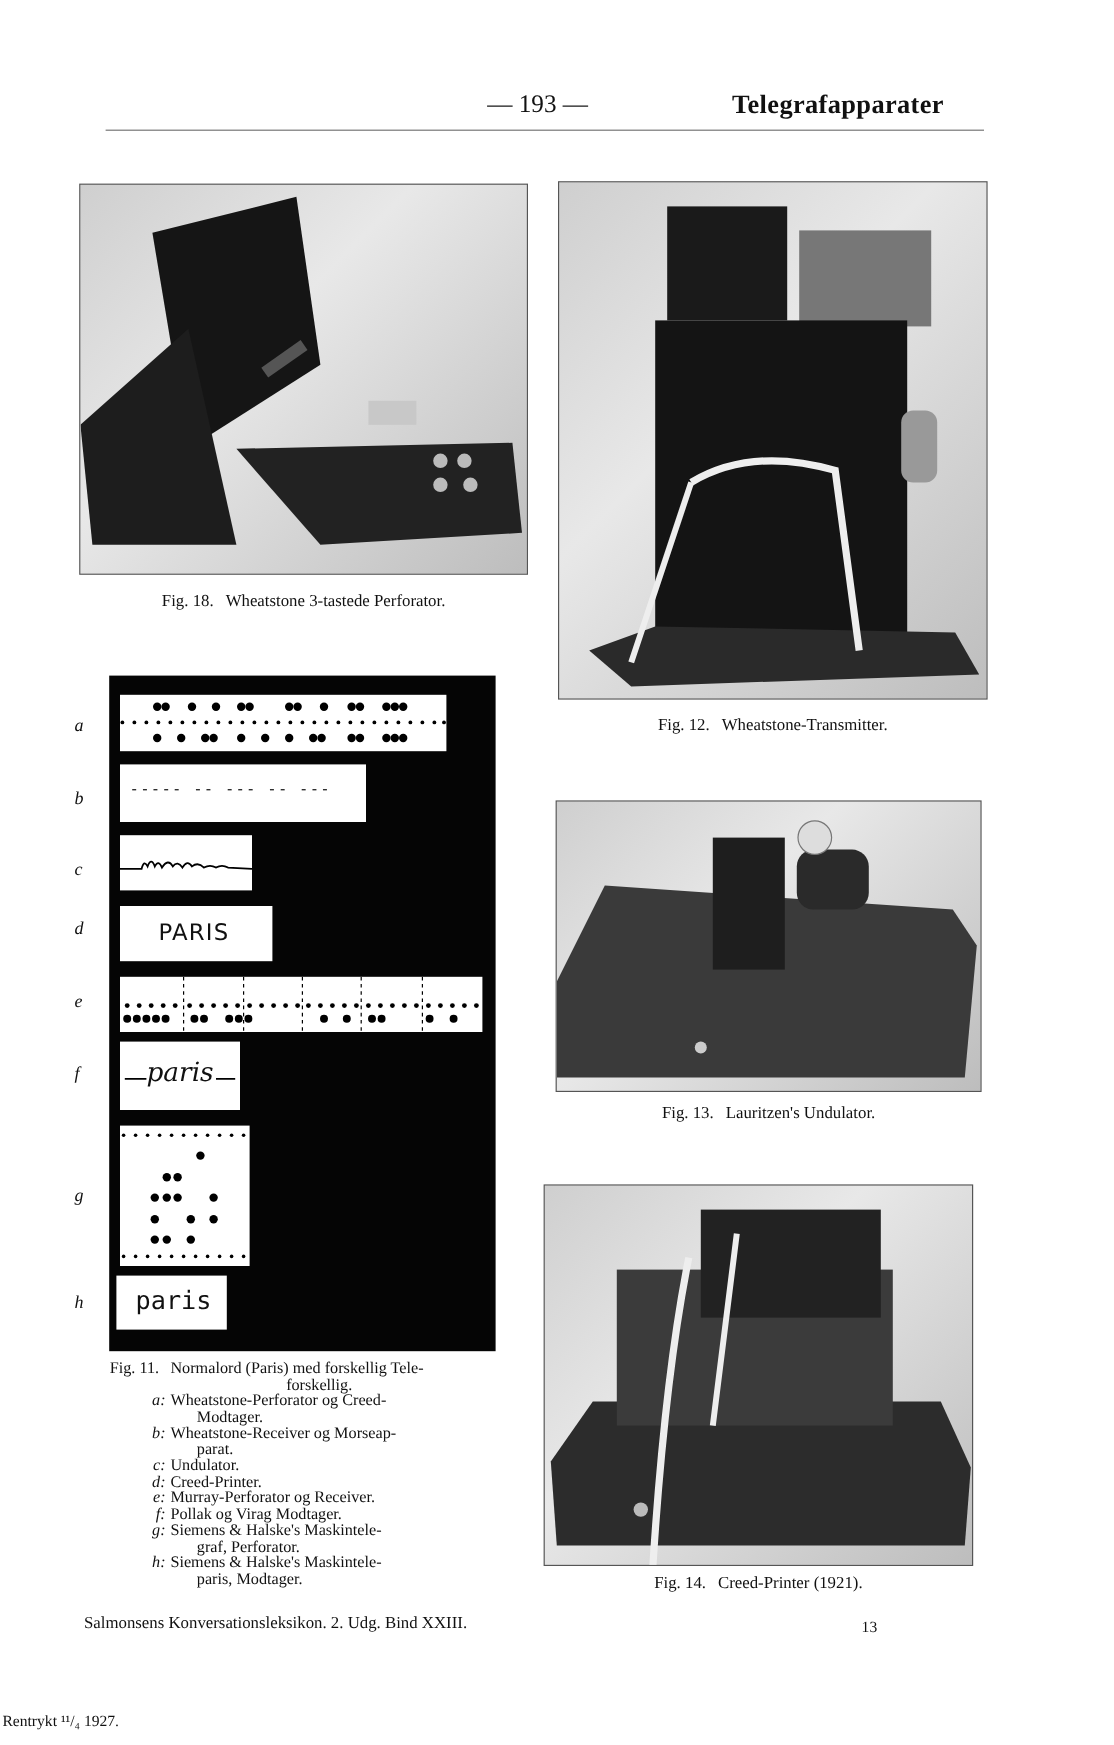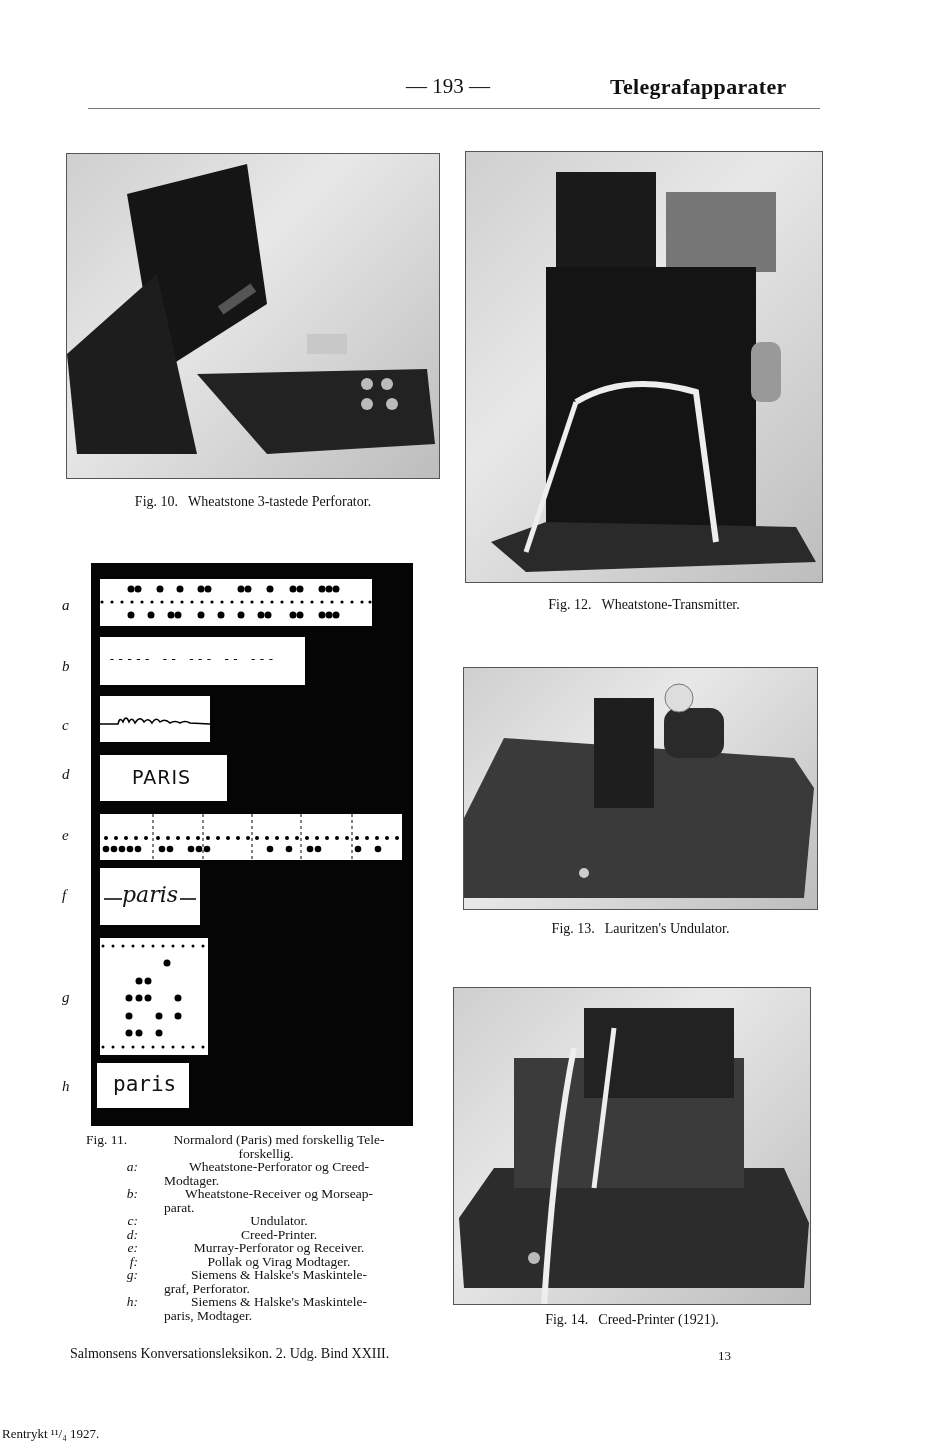--- a/index.html
+++ b/index.html
@@ -13,21 +13,21 @@
            background:linear-gradient(135deg,#cfcfcf 0%,#e8e8e8 40%,#bdbdbd 100%); overflow:hidden; }
   .caption { font-size:14px; text-align:center; }
   .fig-num { margin-right:10px; }
   .panel { left:91px; top:563px; width:322px; height:563px; background:#050505; }
   .strip { position:absolute; background:#fff; }
   .rowlabel { position:absolute; left:62px; font-style:italic; font-size:15px; }
   .legend { left:86px; top:1133px; width:330px; font-size:13.5px; line-height:13.5px; }
   .legend .ttl { display:flex; }
   .legend .item { display:flex; }
   .legend .key { width:52px; text-align:right; font-style:italic; padding-right:4px; flex:none; }
-  .legend .txt { flex:1;text-align:center; }
+  .legend .txt { flex:1; }
   .footer-left { left:70px; top:1346px; font-size:14px; }
   .footer-right { left:718px; top:1348px; font-size:13px; }
   .reprint { left:2px; top:1426px; font-size:13px; }
   .mono { font-family:"DejaVu Sans Mono","Liberation Mono",monospace; }
 </style>
 </head>
 <body>
 
 <div class="abs header-page">— 193 —</div>
 <div class="abs header-title">Telegrafapparater</div>
@@ -40,21 +40,21 @@
     <polygon points="130,220 360,215 368,290 200,300" fill="#222"></polygon>
     <rect x="150" y="140" width="40" height="10" fill="#555" transform="rotate(-35 170 145)"></rect>
     <rect x="240" y="180" width="40" height="20" fill="#c8c8c8"></rect>
     <circle cx="300" cy="230" r="6" fill="#bbb"></circle>
       <circle cx="320" cy="230" r="6" fill="#bbb"></circle>
     <circle cx="300" cy="250" r="6" fill="#bbb"></circle>
       <circle cx="325" cy="250" r="6" fill="#bbb"></circle>
   </svg>
 </div>
 <div class="abs caption" style="left:66px;top:494px;width:374px;">
-  <span class="fig-num">Fig. 10.</span><span>Wheatstone 3-tastede Perforator.</span>
+  <span class="fig-num">Fig. 18.</span><span>Wheatstone 3-tastede Perforator.</span>
 </div>
 
 <div class="abs photo" style="left:465px;top:151px;width:358px;height:432px;">
   <svg width="358" height="432" viewBox="0 0 358 432">
     <rect x="90" y="20" width="100" height="95" fill="#1a1a1a"></rect>
     <rect x="200" y="40" width="110" height="80" fill="#777"></rect>
     <rect x="80" y="115" width="210" height="260" fill="#141414"></rect>
     <rect x="285" y="190" width="30" height="60" rx="10" fill="#999"></rect>
     <polygon points="25,390 80,370 330,375 350,410 60,420" fill="#2a2a2a"></polygon>
     <path d="M110 250 Q160 220 230 240 L250 390" stroke="#eee" stroke-width="6" fill="none"></path>
@@ -296,21 +296,21 @@
     </svg>
   </div>
 
   <div class="strip" style="left:6px;top:500px;width:92px;height:45px;">
     <span class="abs mono" style="left:16px;top:9px;font-size:21px;">paris</span>
   </div>
 </div>
 
 <div class="abs legend">
   <div class="ttl">
-    <span style="width:52px;flex:none;padding-right:4px;">Fig. 11.</span>
+    <span style="width:52px;flex:none;padding-right:4px;text-align:center;">Fig. 11.</span>
     <span class="txt">Normalord (Paris) med forskellig Tele-</span>
   </div>
   <div style="text-align:center;padding-left:30px;">forskellig.</div>
 
   <div class="item">
       <span class="key">a:</span>
       <span class="txt">Wheatstone-Perforator og Creed-</span>
     </div>
   <div style="padding-left:78px;">Modtager.</div>
 

